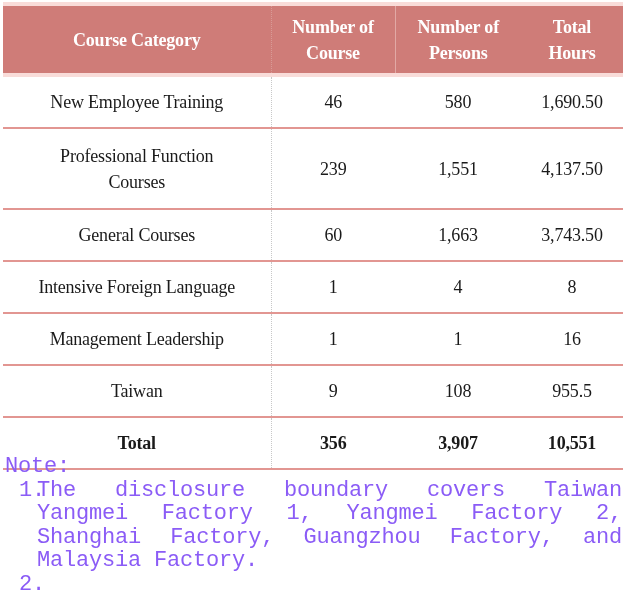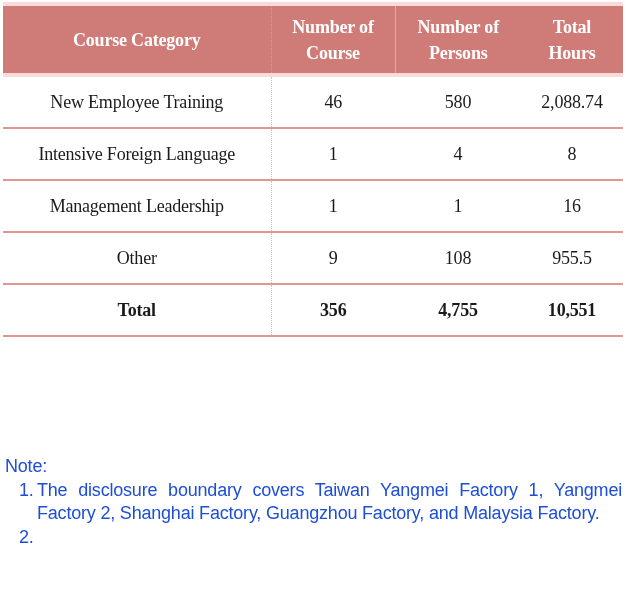--- a/index.html
+++ b/index.html
@@ -21,22 +21,23 @@
   thead th.c1 { border-right: 1px dotted #d99a96; }
   tbody td {
     font-size: 18px; text-align: center; padding: 12px 4px;
     border-bottom: 2px solid #e29692; line-height: 26px;
     letter-spacing: -0.2px;
   }
   tbody td.c1 { border-right: 1px dotted #c8c8c8; }
   tbody tr.total td { font-weight: bold; }
   .notes {
     position: absolute; left: 5px; top: 455px; width: 617px;
-    font-size: 18px; line-height: 23.5px; color: #1d4ed8;
+    font-size: 22px; line-height: 23.5px; color: #8b5cf6;
     letter-spacing: -0.2px;
+    font-family: Liberation Mono, monospace;
   }
   .notes ol { margin: 0; padding: 0; list-style: none; }
   .notes li { position: relative; padding-left: 32px; text-align: justify; }
   .notes .num { position: absolute; left: 14px; top: 0; }
 </style>
 </head>
 <body>
 
 <div class="table-wrap">
   <table>
@@ -58,44 +59,58 @@
       </tr>
       <tr class="band">
           <td colspan="4"></td>
         </tr>
     </thead>
     <tbody>
       <tr style="height:50px">
         <td class="c1">New Employee Training</td>
         <td>46</td>
         <td>580</td>
-        <td>2,088.74</td>
+        <td>1,690.50</td>
+      </tr>
+      <tr style="height:81px">
+        <td class="c1">
+            <div style="width:200px;margin:0 auto">Professional Function Courses</div>
+          </td>
+        <td>239</td>
+        <td>1,551</td>
+        <td>4,137.50</td>
+      </tr>
+      <tr style="height:49px">
+        <td class="c1">General Courses</td>
+        <td>60</td>
+        <td>1,663</td>
+        <td>3,743.50</td>
       </tr>
       <tr style="height:44px">
         <td class="c1">Intensive Foreign Language</td>
         <td>1</td>
         <td>4</td>
         <td>8</td>
       </tr>
       <tr style="height:38px">
         <td class="c1">Management Leadership</td>
         <td>1</td>
         <td>1</td>
         <td>16</td>
       </tr>
       <tr style="height:49px">
-        <td class="c1">Other</td>
+        <td class="c1">Taiwan</td>
         <td>9</td>
         <td>108</td>
         <td>955.5</td>
       </tr>
       <tr class="total" style="height:49px">
         <td class="c1">Total</td>
         <td>356</td>
-        <td>4,755</td>
+        <td>3,907</td>
         <td>10,551</td>
       </tr>
     </tbody>
   </table>
 </div>
 
 <div class="notes">
   <div>Note:</div>
   <ol>
     <li>

